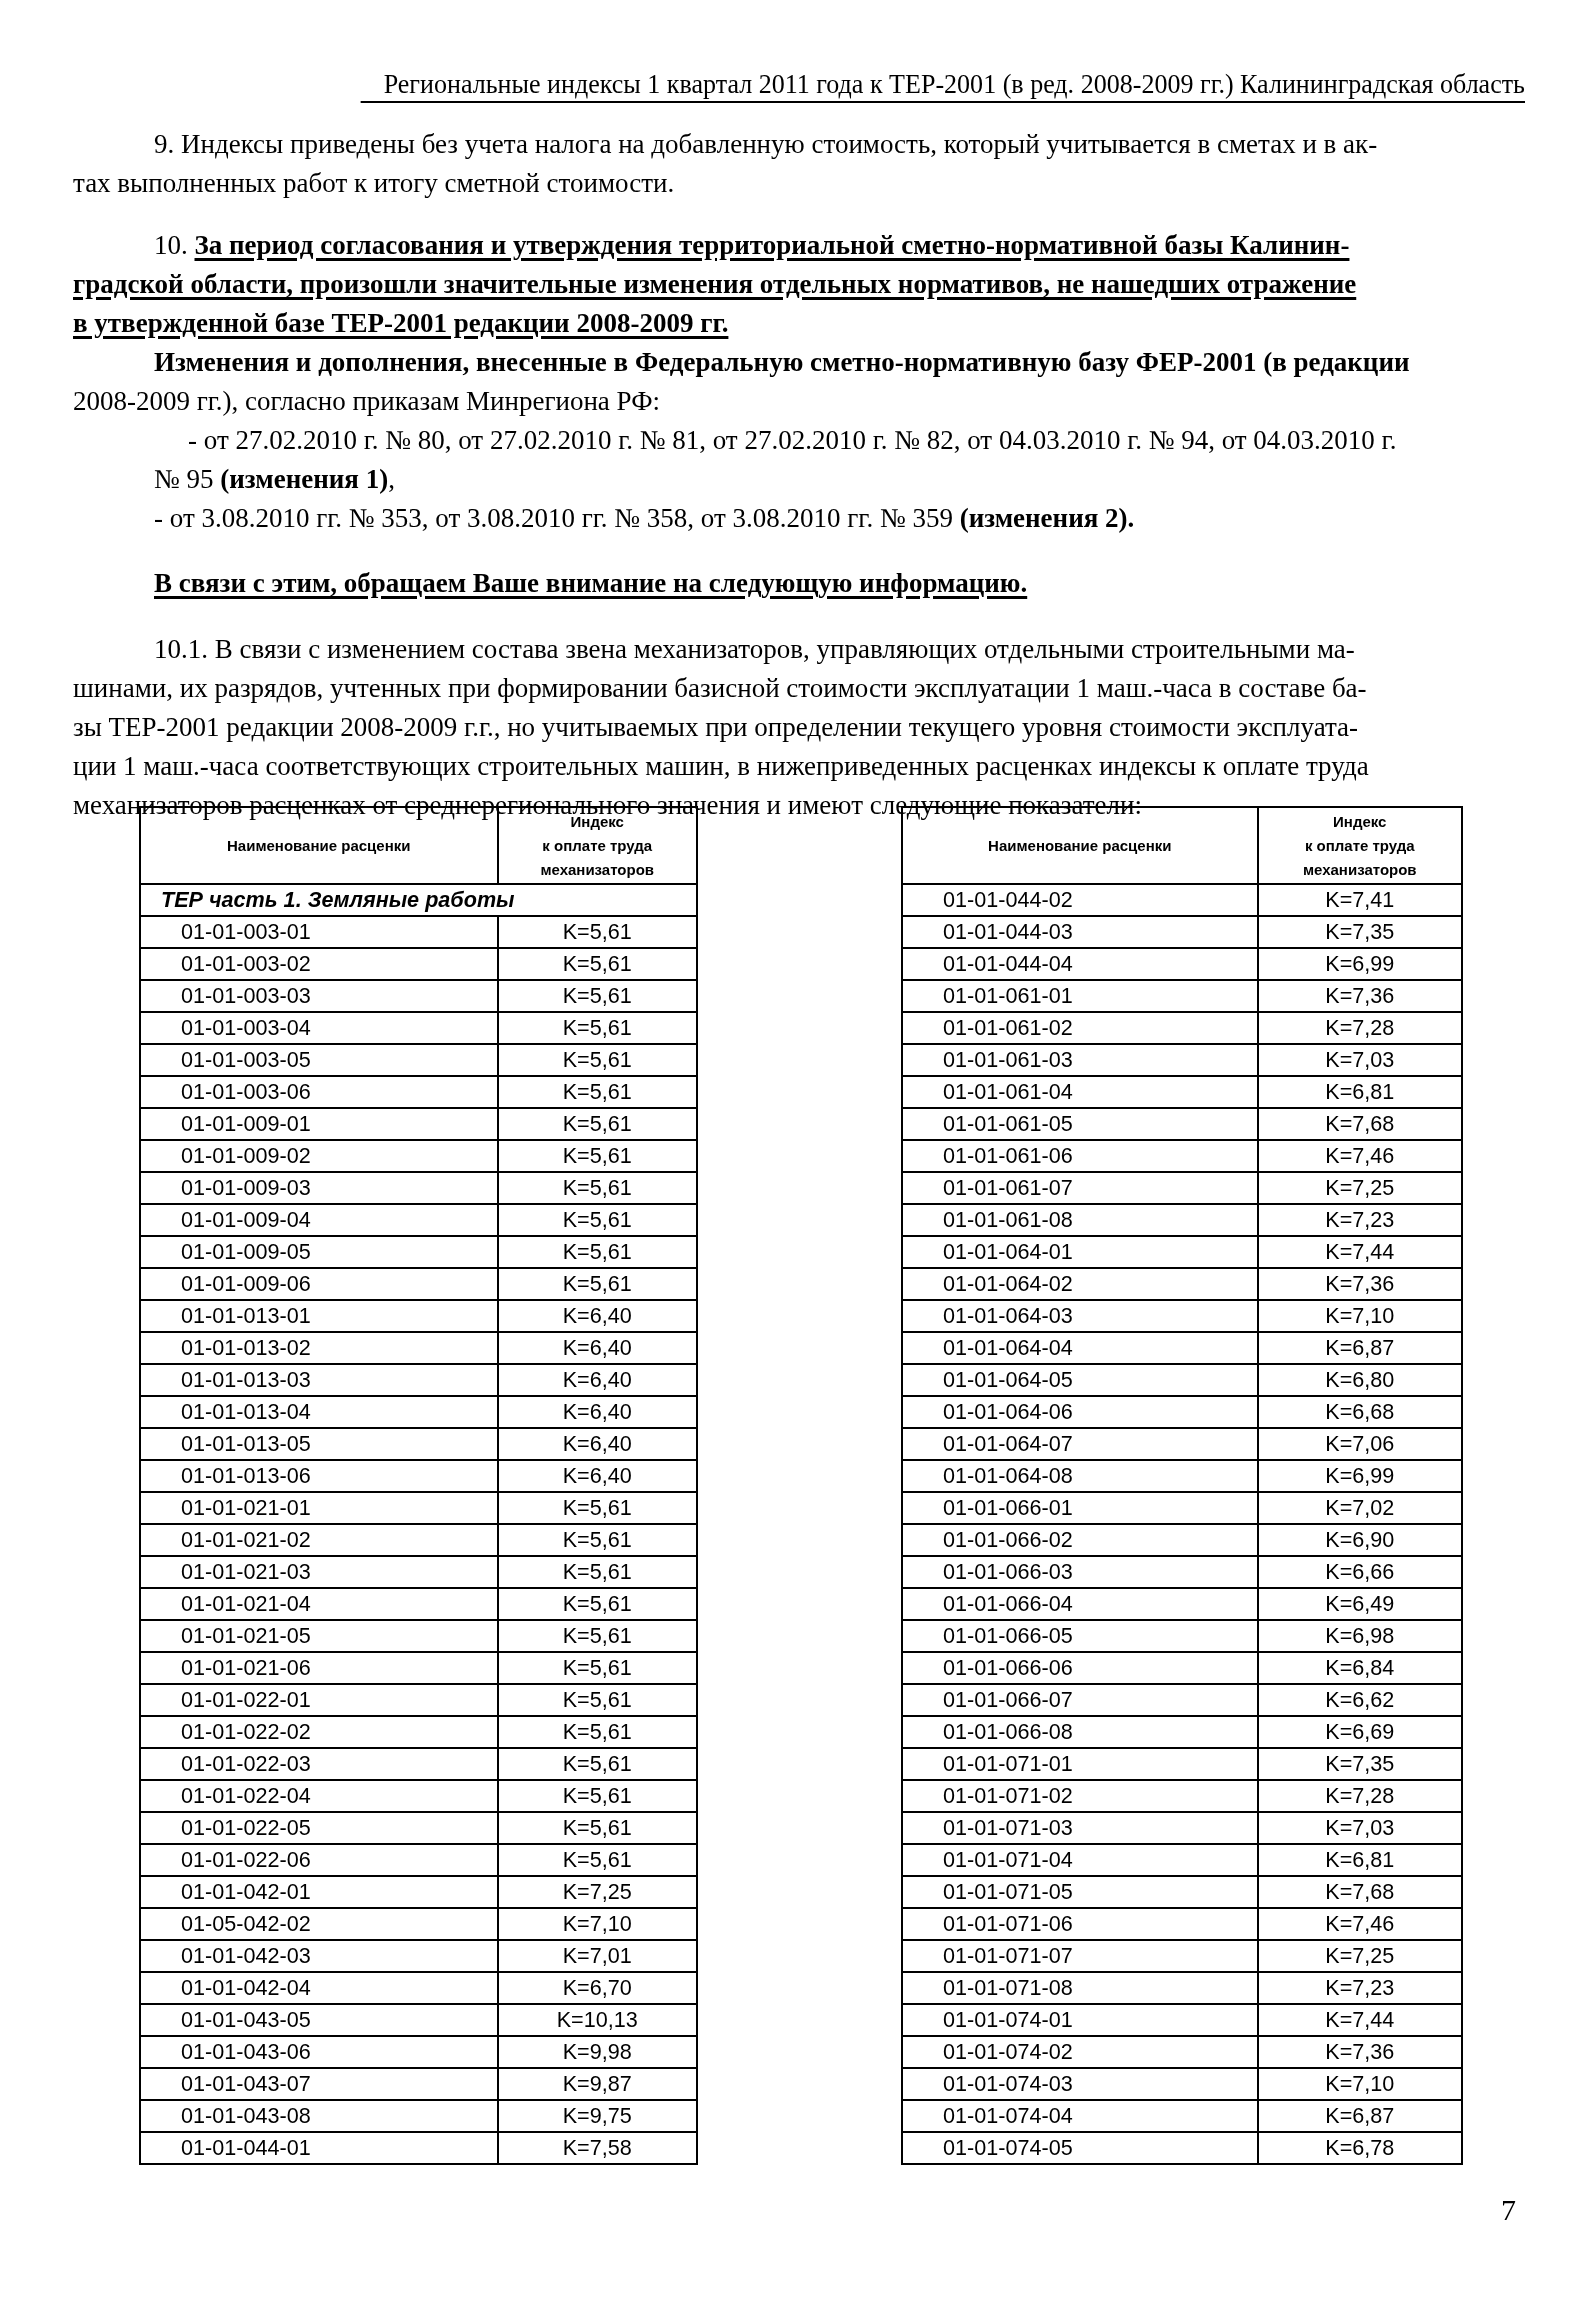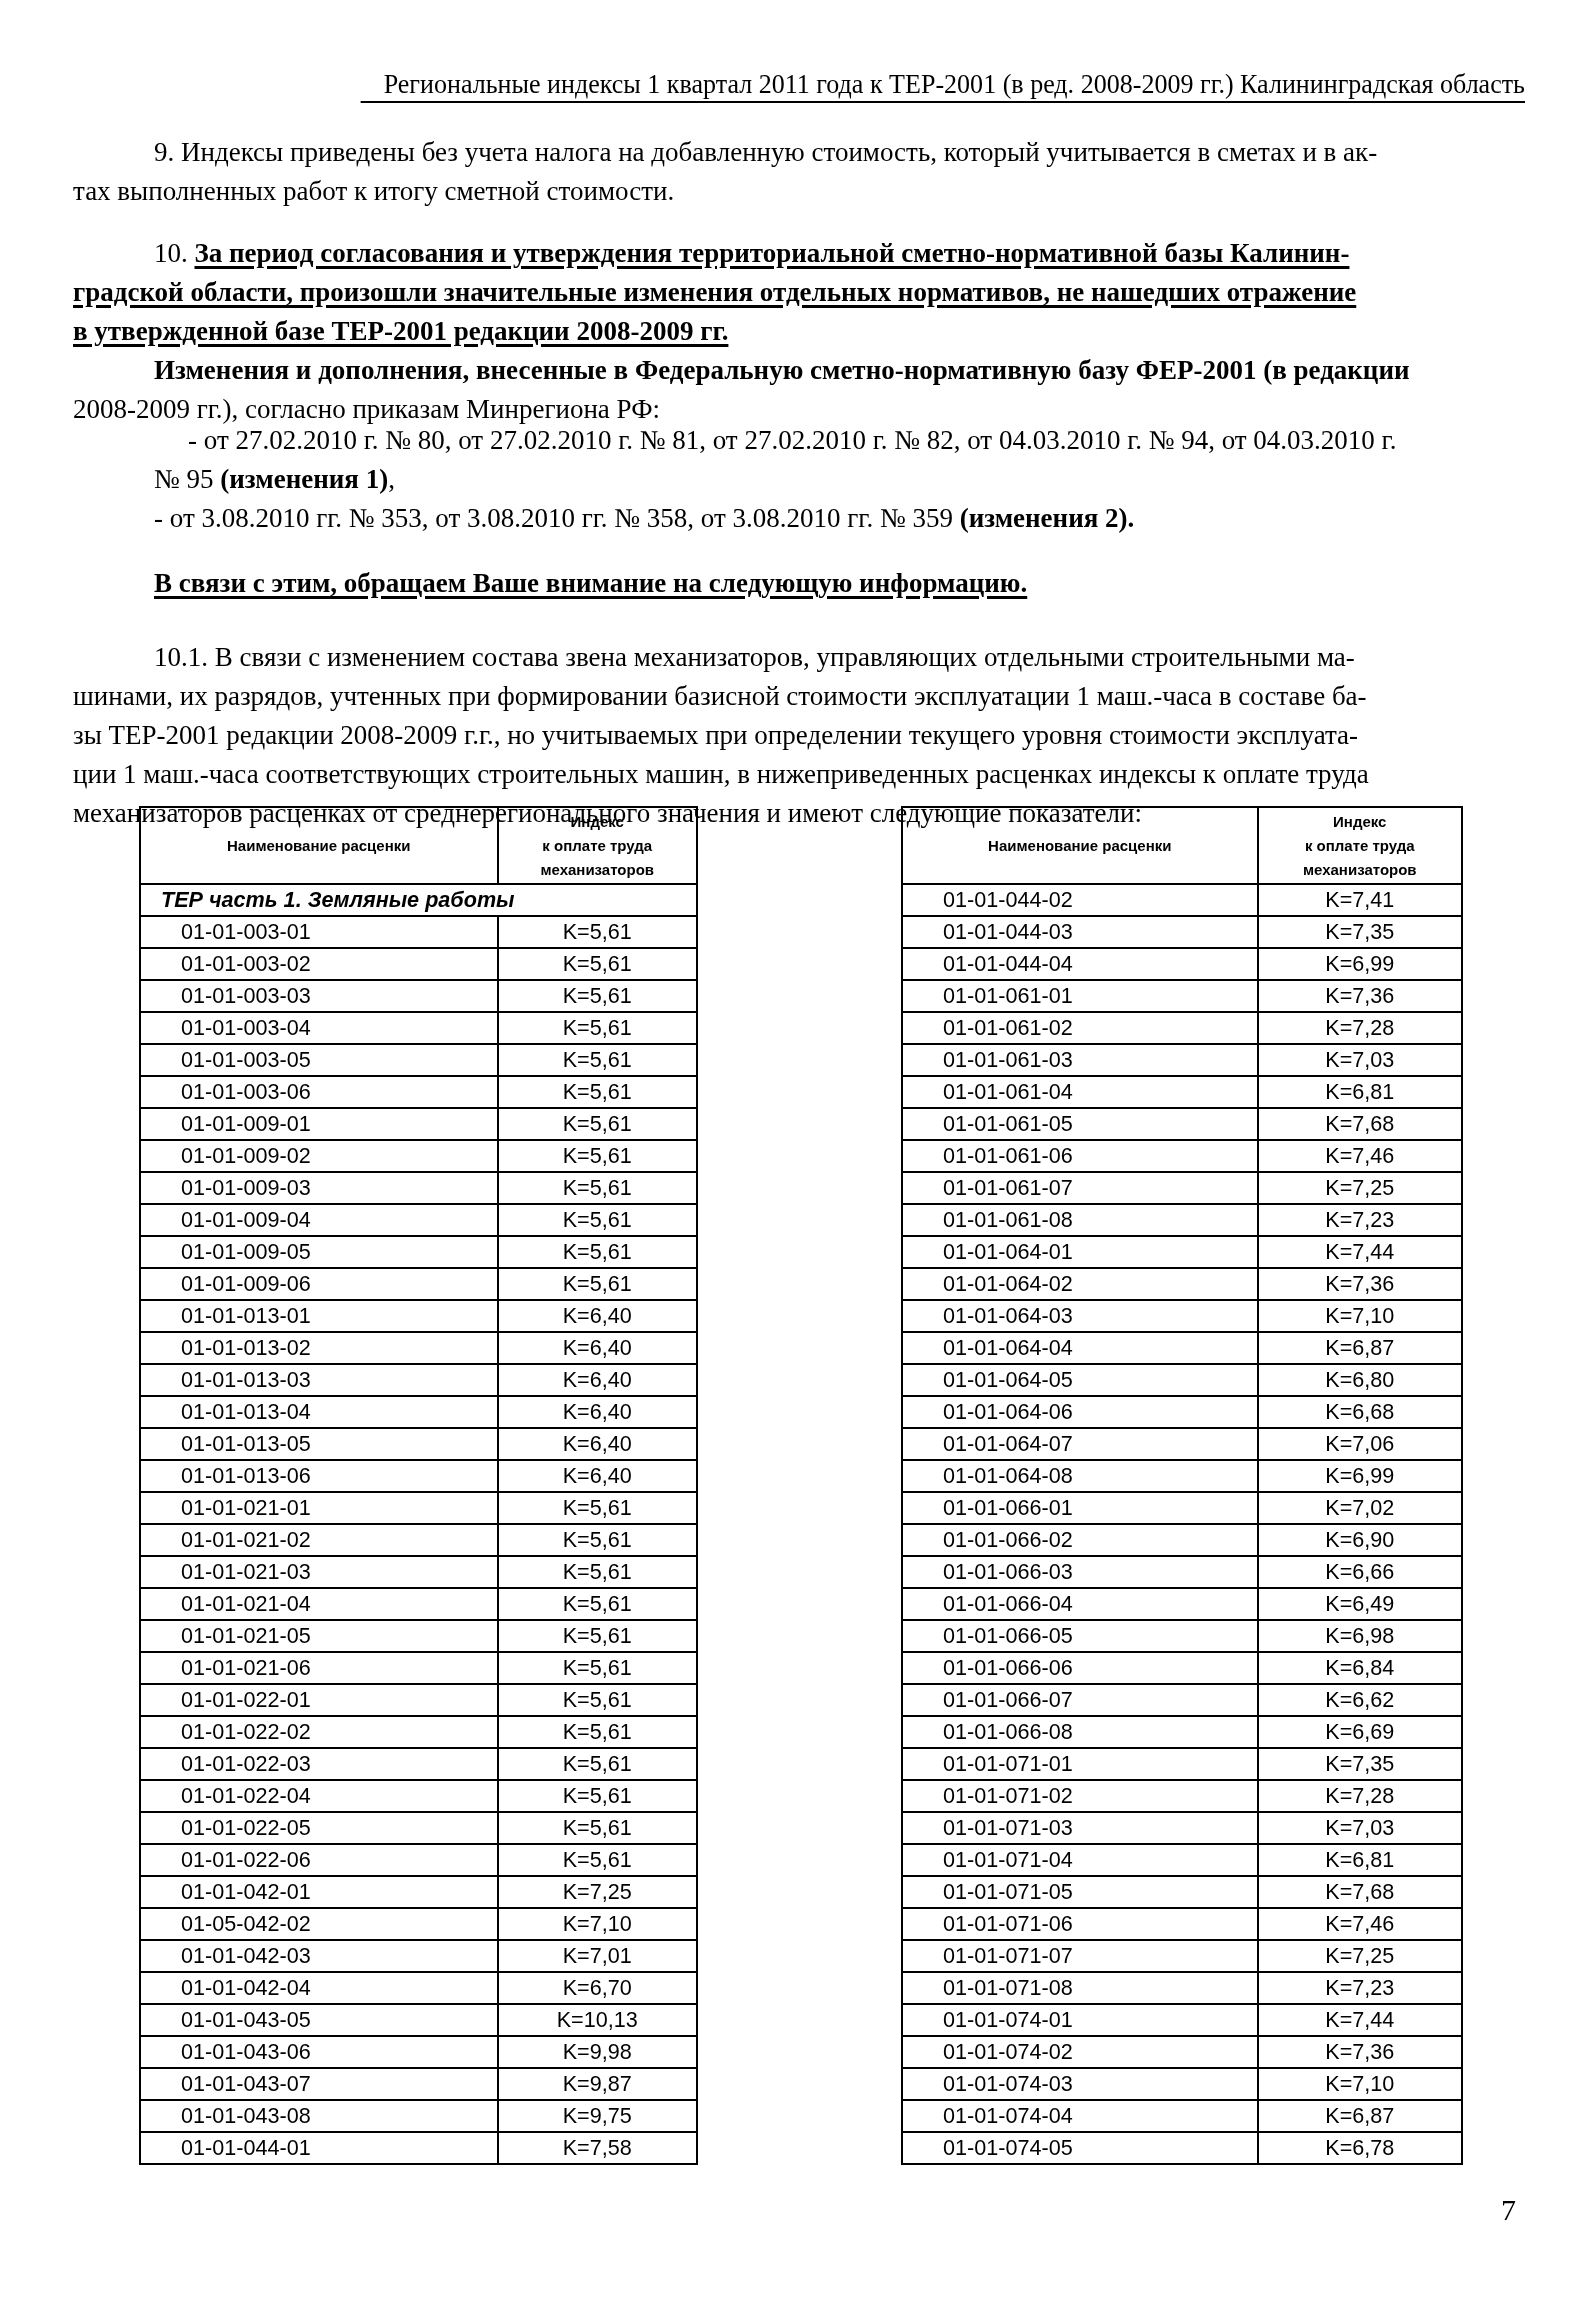--- a/index.html
+++ b/index.html
@@ -7,21 +7,21 @@
   .serif { font-family: "Liberation Serif", "DejaVu Serif", serif; }
 
   #running-header {
     position: absolute; left: 273px; top: 67px; width: 1252px;
     font-size: 28px; line-height: 34px; text-align: right; white-space: nowrap;
     border-bottom: 2px solid #000; padding-bottom: 0px;
     transform: scaleX(0.93); transform-origin: right top;
   }
   .para {
     position: absolute; left: 73px; width: 1452px;
-    font-size: 27px; line-height: 39px; text-align: justify; margin-top: 8px;
+    font-size: 27px; line-height: 39px; text-align: justify;
   }
   .u { text-decoration: underline; text-decoration-thickness: 2.7px; text-underline-offset: 4px; }
   .b { font-weight: bold; }
   .line { white-space: nowrap; }
   .list-line { position: absolute; left: 154px; font-size: 27px; line-height: 39px; white-space: nowrap; }
 
   table.idx {
     position: absolute; border-collapse: collapse;
     font-family: "Liberation Sans", "DejaVu Sans", sans-serif;
   }

